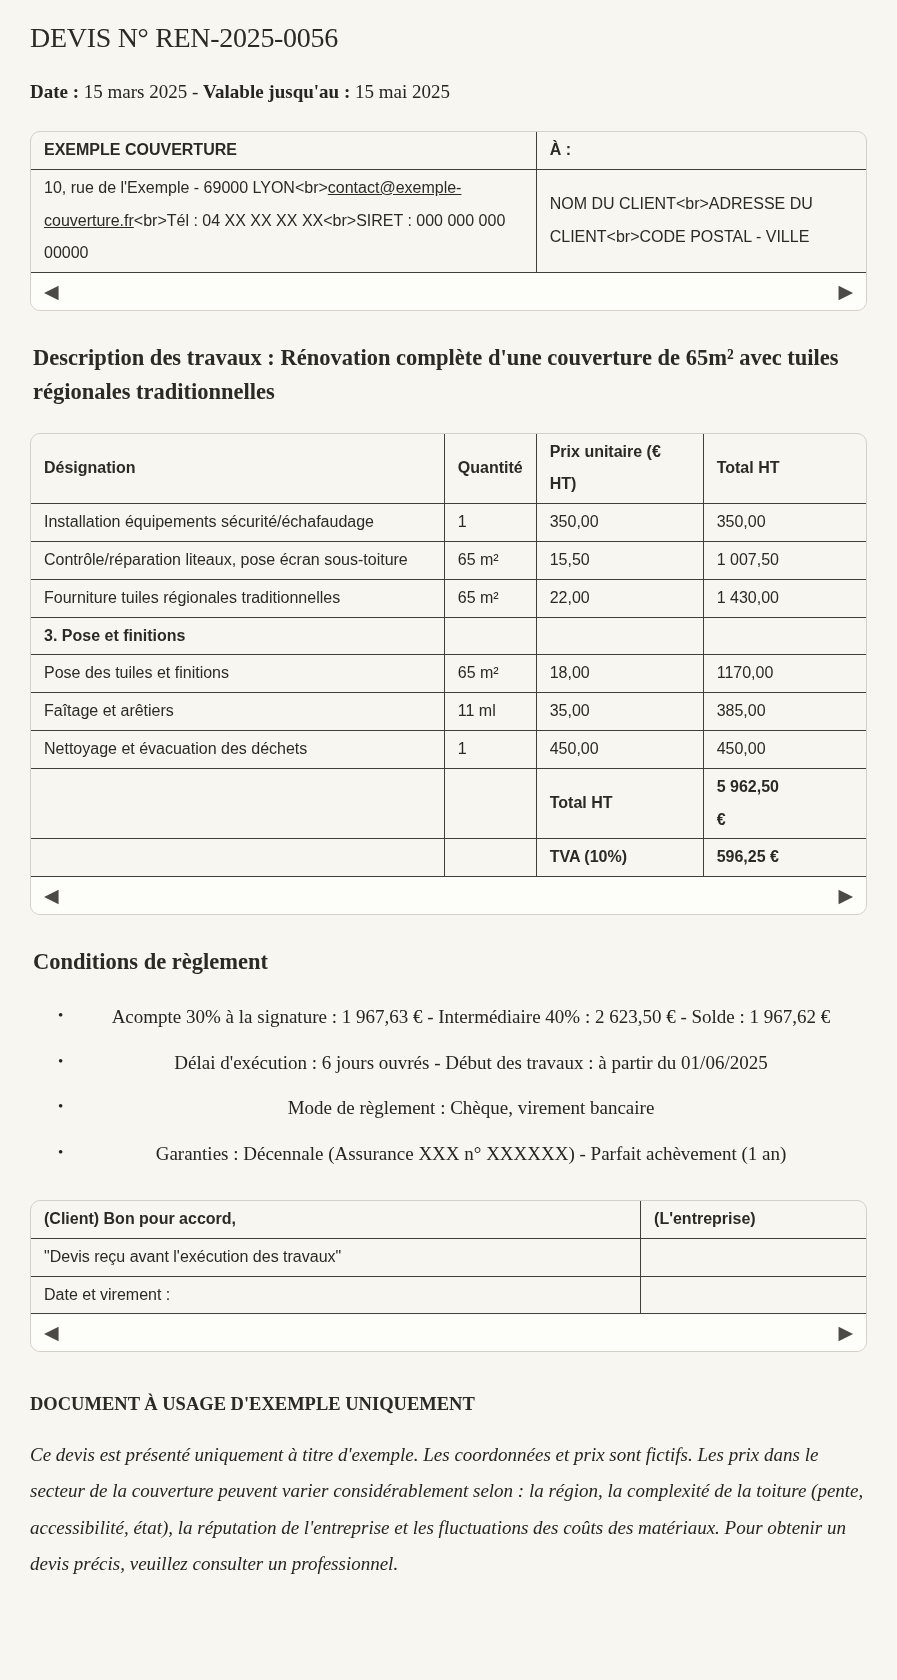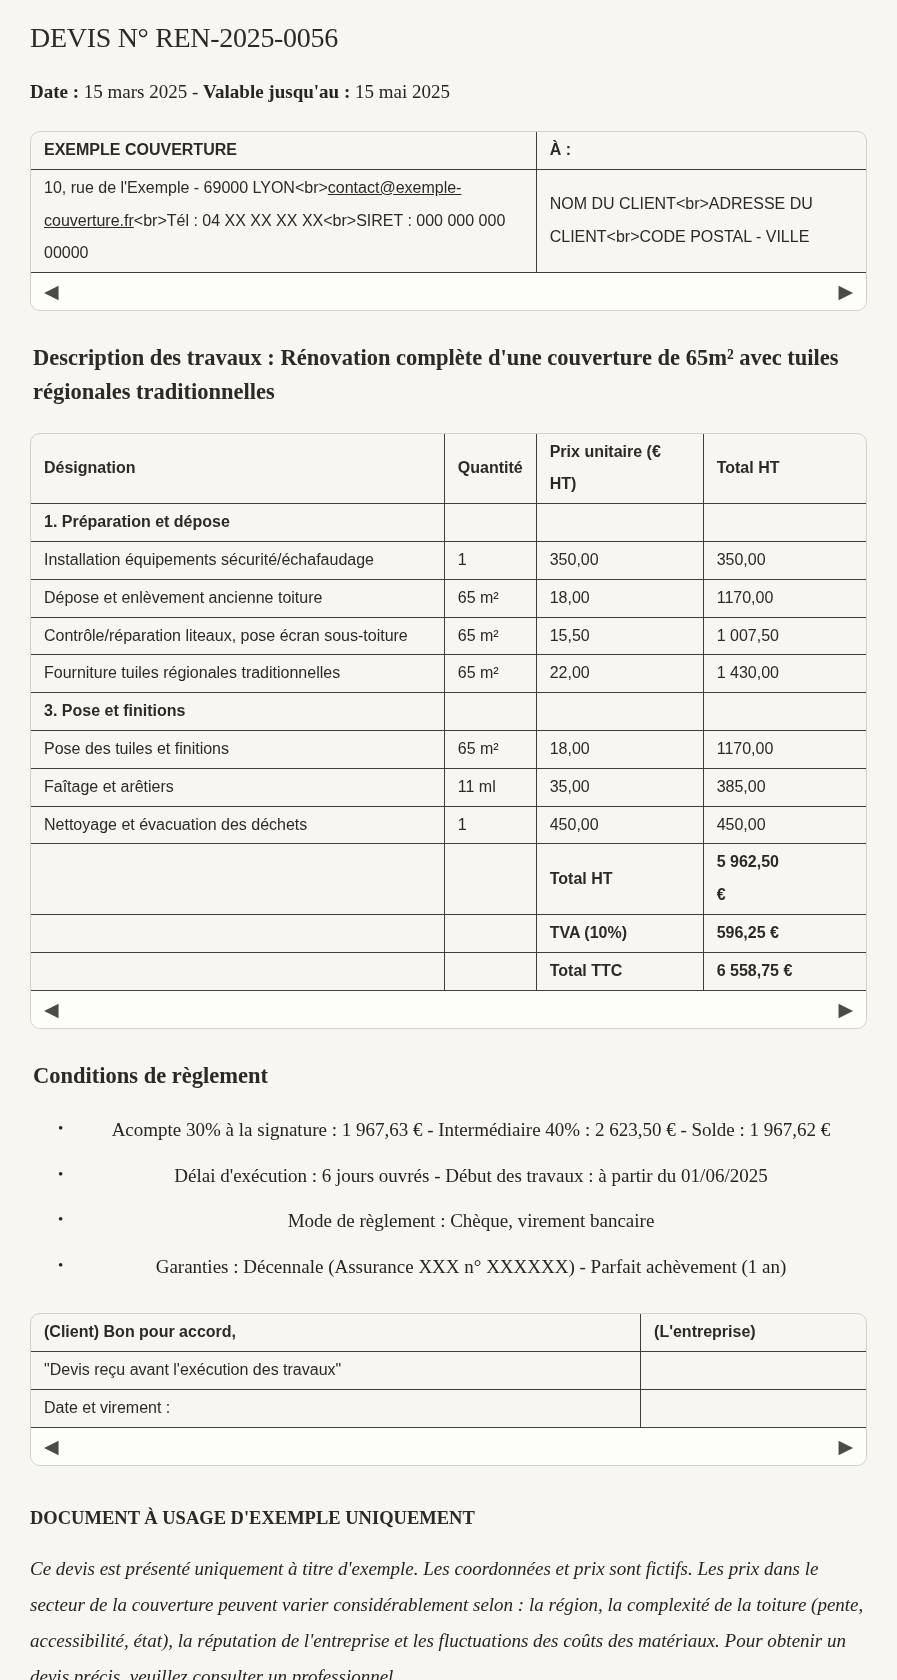--- a/index.html
+++ b/index.html
@@ -160,38 +160,26 @@
     <thead>
       <tr>
         <th>Désignation</th>
         <th class="nowrap">Quantité</th>
         <th>Prix unitaire (€ HT)</th>
         <th>Total HT</th>
       </tr>
     </thead>
     <tbody>
       <tr>
-        <td class="bold">1. Préparation et dépose</td>
-        <td></td>
-        <td></td>
-        <td></td>
-      </tr>
-      <tr>
         <td>Installation équipements sécurité/échafaudage</td>
         <td>1</td>
         <td>350,00</td>
         <td>350,00</td>
       </tr>
       <tr>
-        <td>Dépose et enlèvement ancienne toiture</td>
-        <td>65 m²</td>
-        <td>18,00</td>
-        <td>1170,00</td>
-      </tr>
-      <tr>
         <td>Contrôle/réparation liteaux, pose écran sous-toiture</td>
         <td>65 m²</td>
         <td>15,50</td>
         <td>1 007,50</td>
       </tr>
       <tr>
         <td>Fourniture tuiles régionales traditionnelles</td>
         <td>65 m²</td>
         <td>22,00</td>
         <td>1 430,00</td>
@@ -225,26 +213,20 @@
         <td></td>
         <td class="bold">Total HT</td>
         <td class="bold">5 962,50
 €</td>
       </tr>
       <tr>
         <td></td>
         <td></td>
         <td class="bold">TVA (10%)</td>
         <td class="bold">596,25 €</td>
-      </tr>
-      <tr>
-        <td></td>
-        <td></td>
-        <td class="bold">Total TTC</td>
-        <td class="bold">6 558,75 €</td>
       </tr>
     </tbody>
   </table>
   <div class="scroll-strip">
     <span class="scroll-arrow">◀</span>
     <span class="scroll-arrow">▶</span>
   </div>
 </div>
 
 <h2 class="section-heading">Conditions de règlement</h2>

